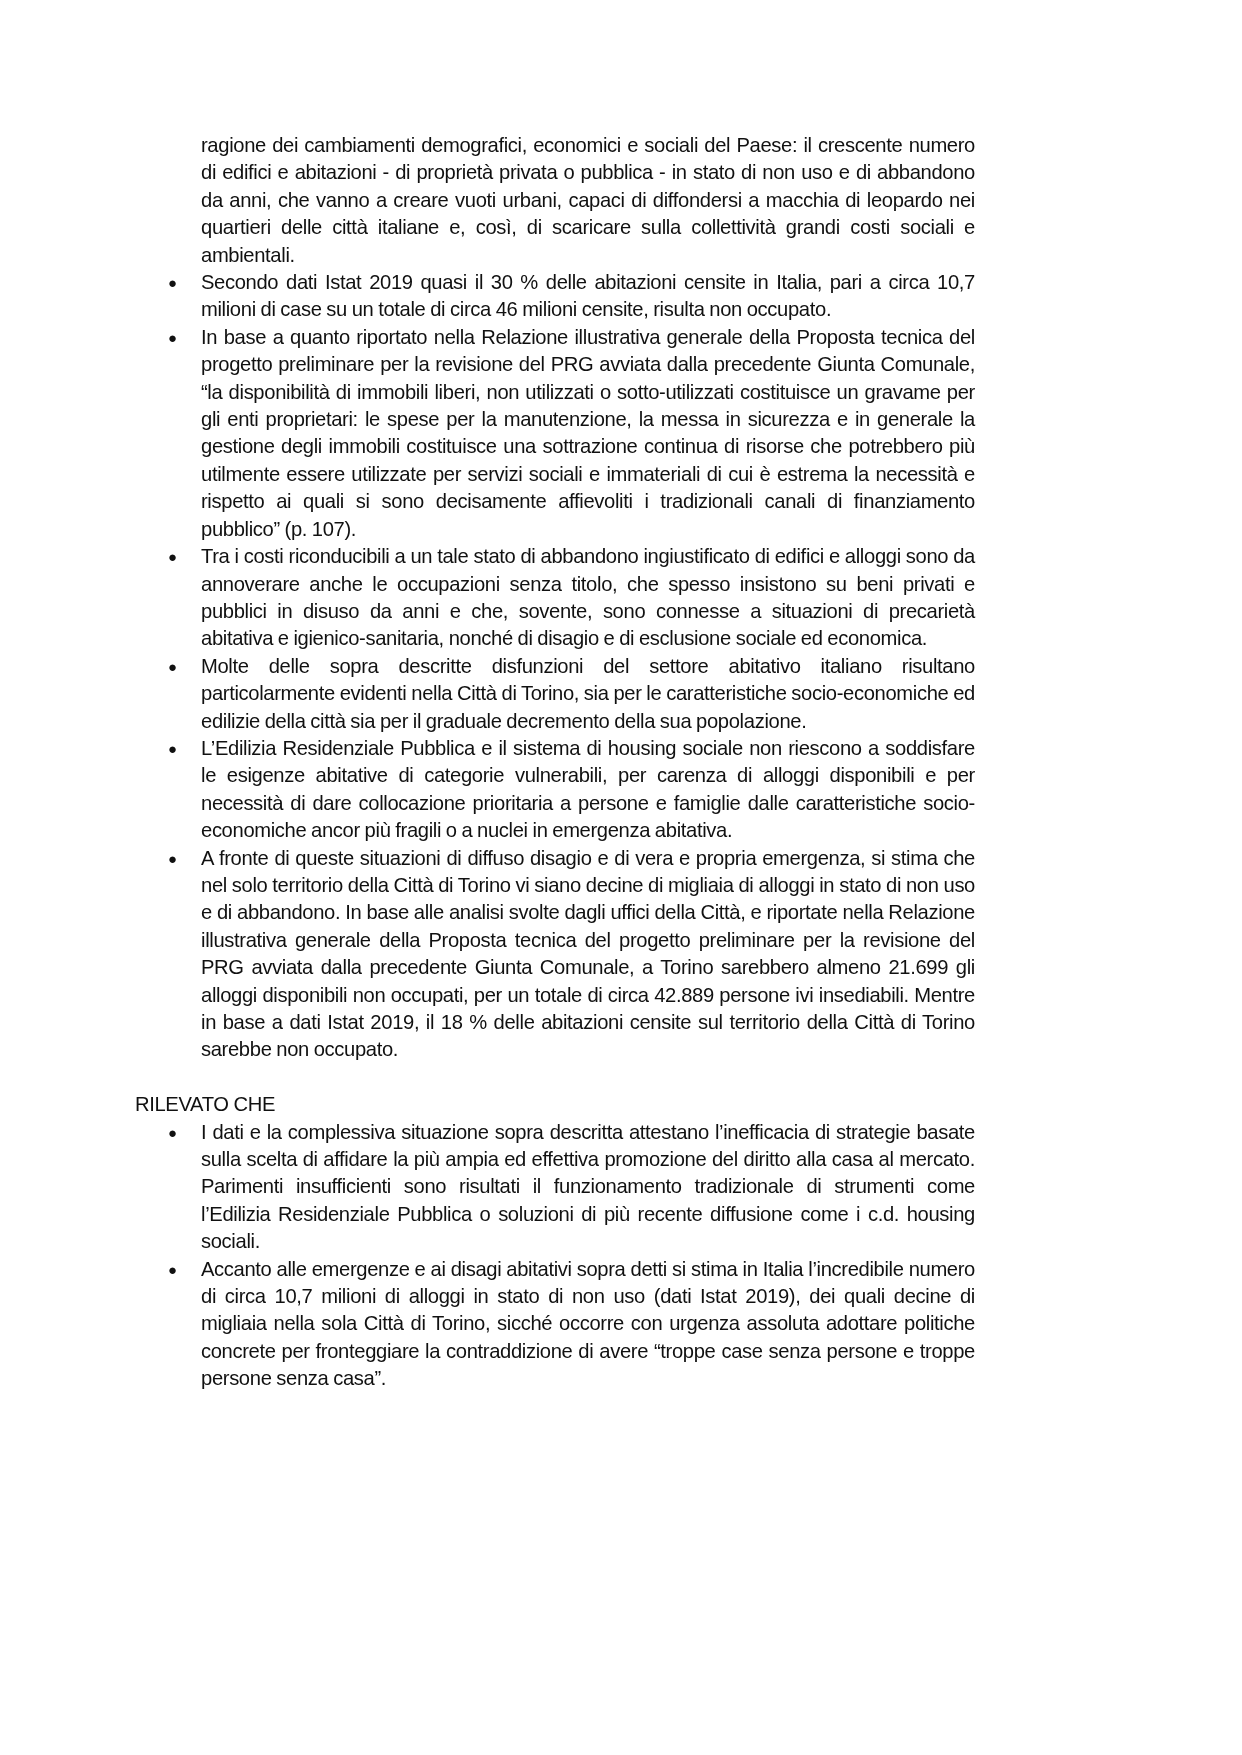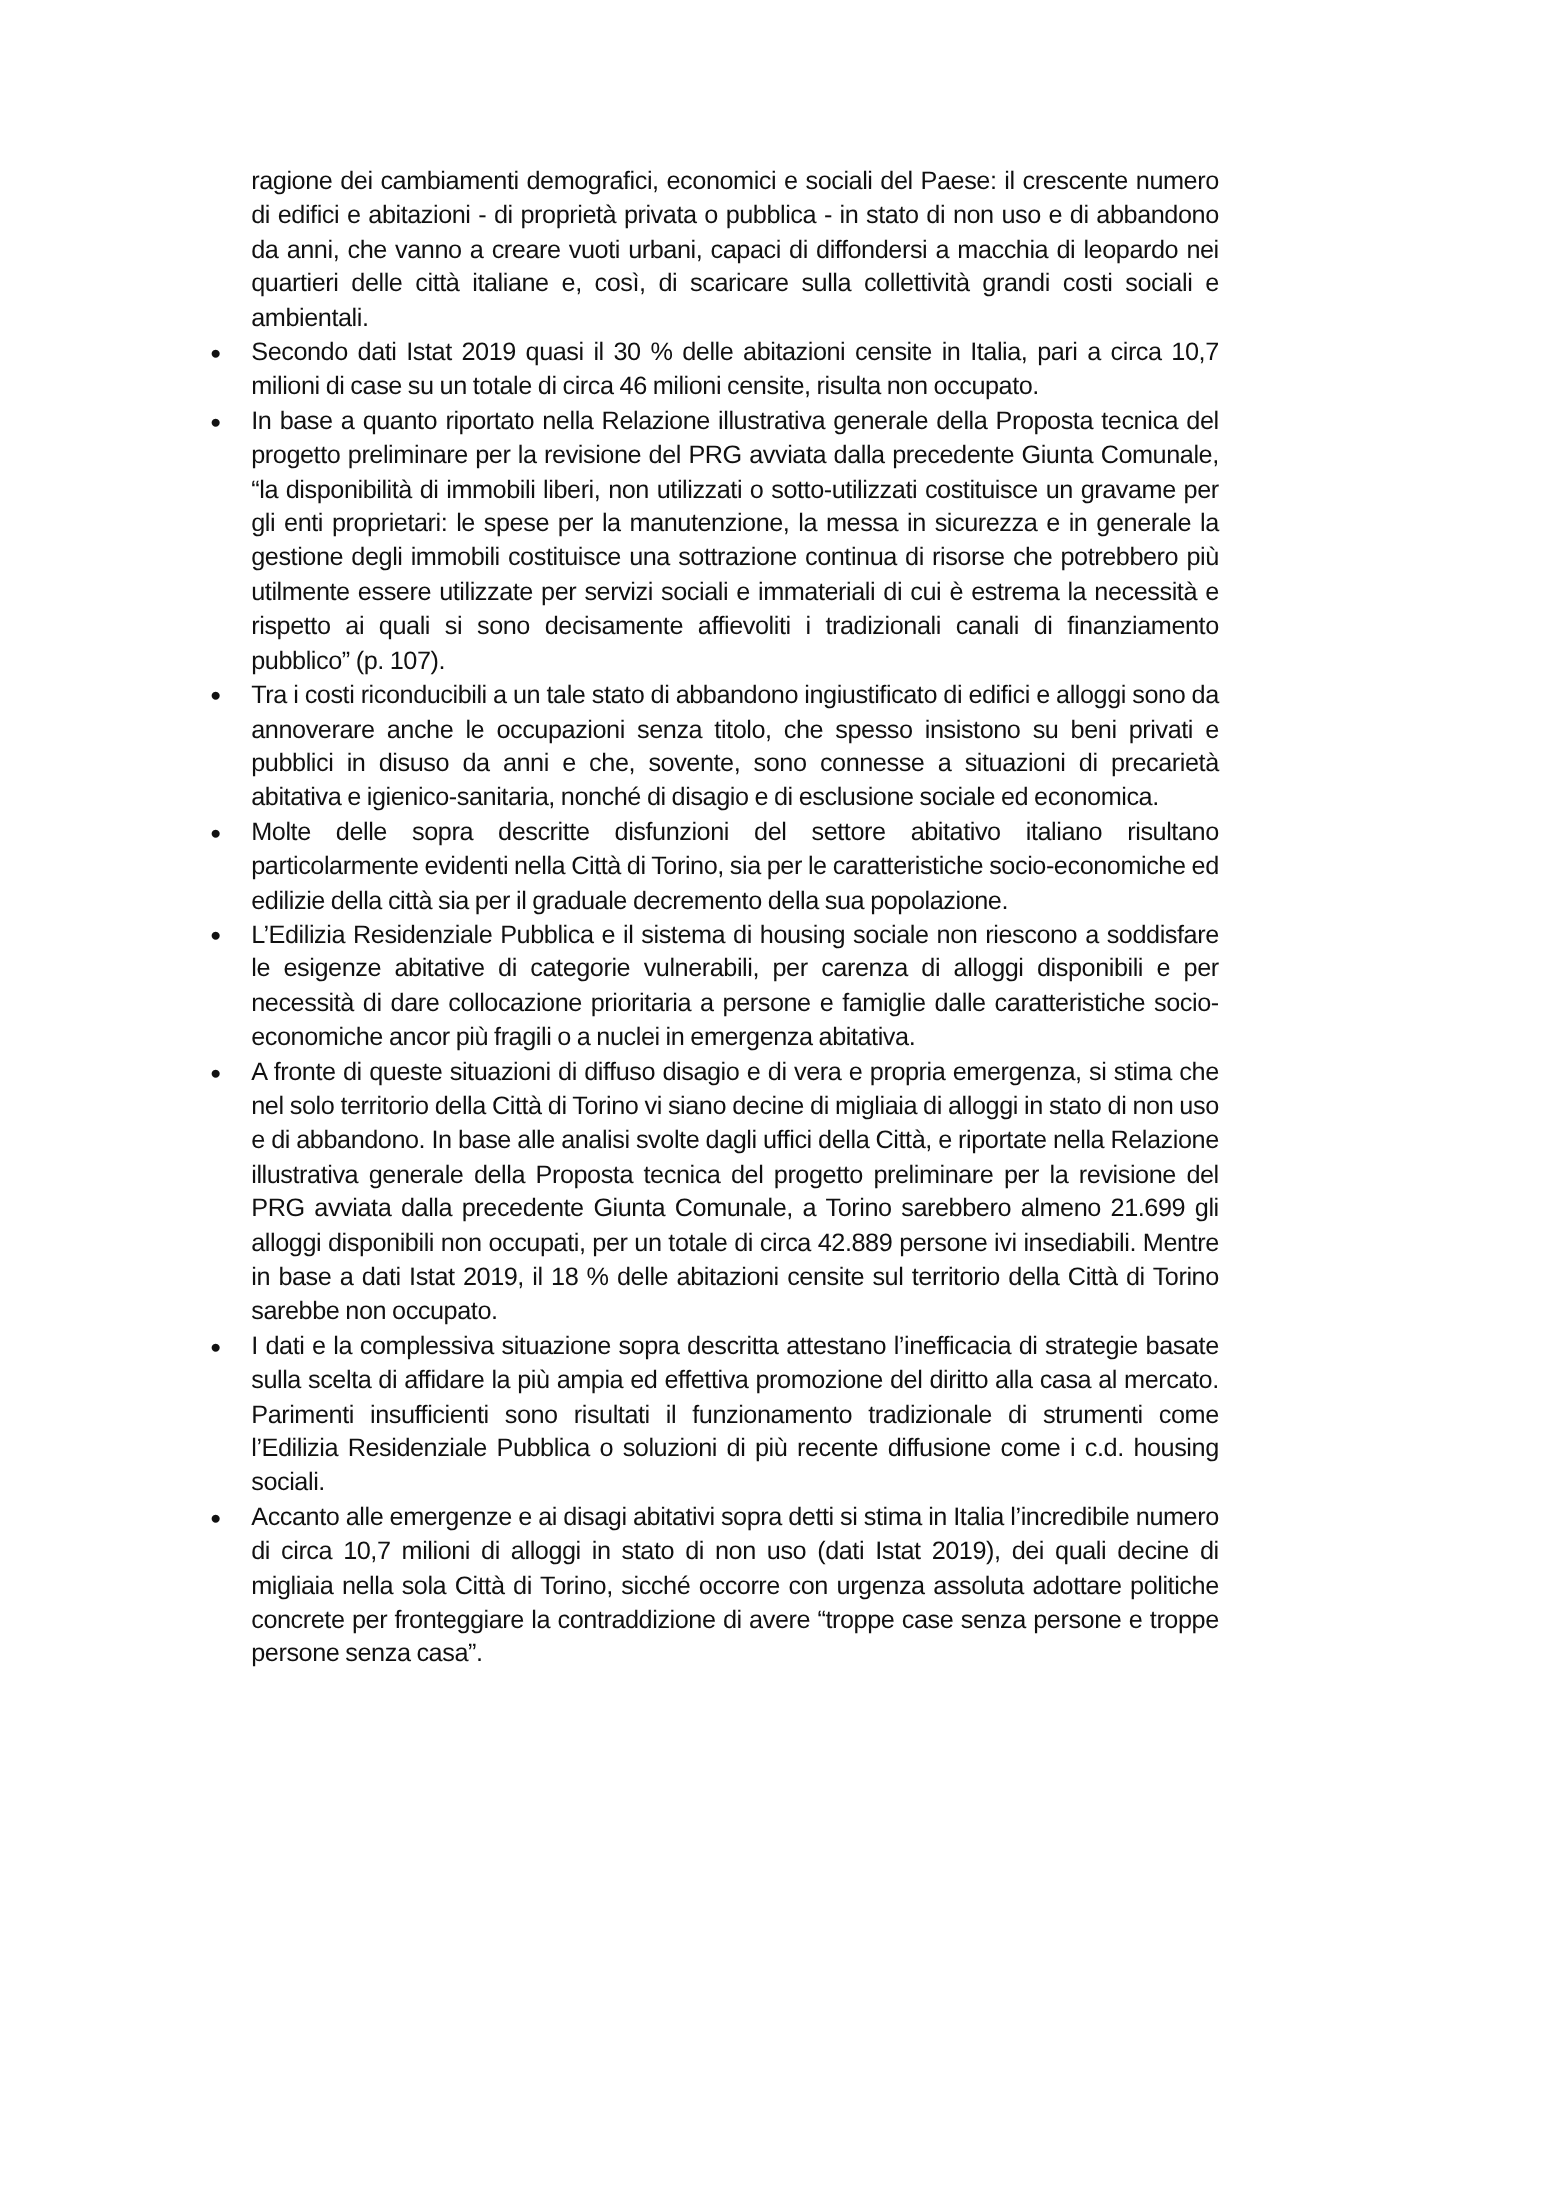--- a/index.html
+++ b/index.html
@@ -92,20 +92,21 @@
       <li>
         <span class="bullet">●</span>
         <span>L’Edilizia Residenziale Pubblica e il sistema di housing sociale non riescono a soddisfare le esigenze abitative di categorie vulnerabili, per carenza di alloggi disponibili e per necessità di dare collocazione prioritaria a persone e famiglie dalle caratteristiche socio-economiche ancor più fragili o a nuclei in emergenza abitativa.</span>
       </li>
       <li>
         <span class="bullet">●</span>
         <span>A fronte di queste situazioni di diffuso disagio e di vera e propria emergenza, si stima che nel solo territorio della Città di Torino vi siano decine di migliaia di alloggi in stato di non uso e di abbandono. In base alle analisi svolte dagli uffici della Città, e riportate nella Relazione illustrativa generale della Proposta tecnica del progetto preliminare per la revisione del PRG avviata dalla precedente Giunta Comunale, a Torino sarebbero almeno 21.699 gli alloggi disponibili non occupati, per un totale di circa 42.889 persone ivi insediabili. Mentre in base a dati Istat 2019, il 18 % delle abitazioni censite sul territorio della Città di Torino sarebbe non occupato.</span>
       </li>
     </ul>
 
+    <h2 class="section-heading">RILEVATO CHE</h2>
 
     <ul class="list">
       <li>
         <span class="bullet">●</span>
         <span>I dati e la complessiva situazione sopra descritta attestano l’inefficacia di strategie basate sulla scelta di affidare la più ampia ed effettiva promozione del diritto alla casa al mercato. Parimenti insufficienti sono risultati il funzionamento tradizionale di strumenti come l’Edilizia Residenziale Pubblica o soluzioni di più recente diffusione come i c.d. housing sociali.</span>
       </li>
       <li>
         <span class="bullet">●</span>
         <span>Accanto alle emergenze e ai disagi abitativi sopra detti si stima in Italia l’incredibile numero di circa 10,7 milioni di alloggi in stato di non uso (dati Istat 2019), dei quali decine di migliaia nella sola Città di Torino, sicché occorre con urgenza assoluta adottare politiche concrete per fronteggiare la contraddizione di avere “troppe case senza persone e troppe persone senza casa”.</span>
       </li>

